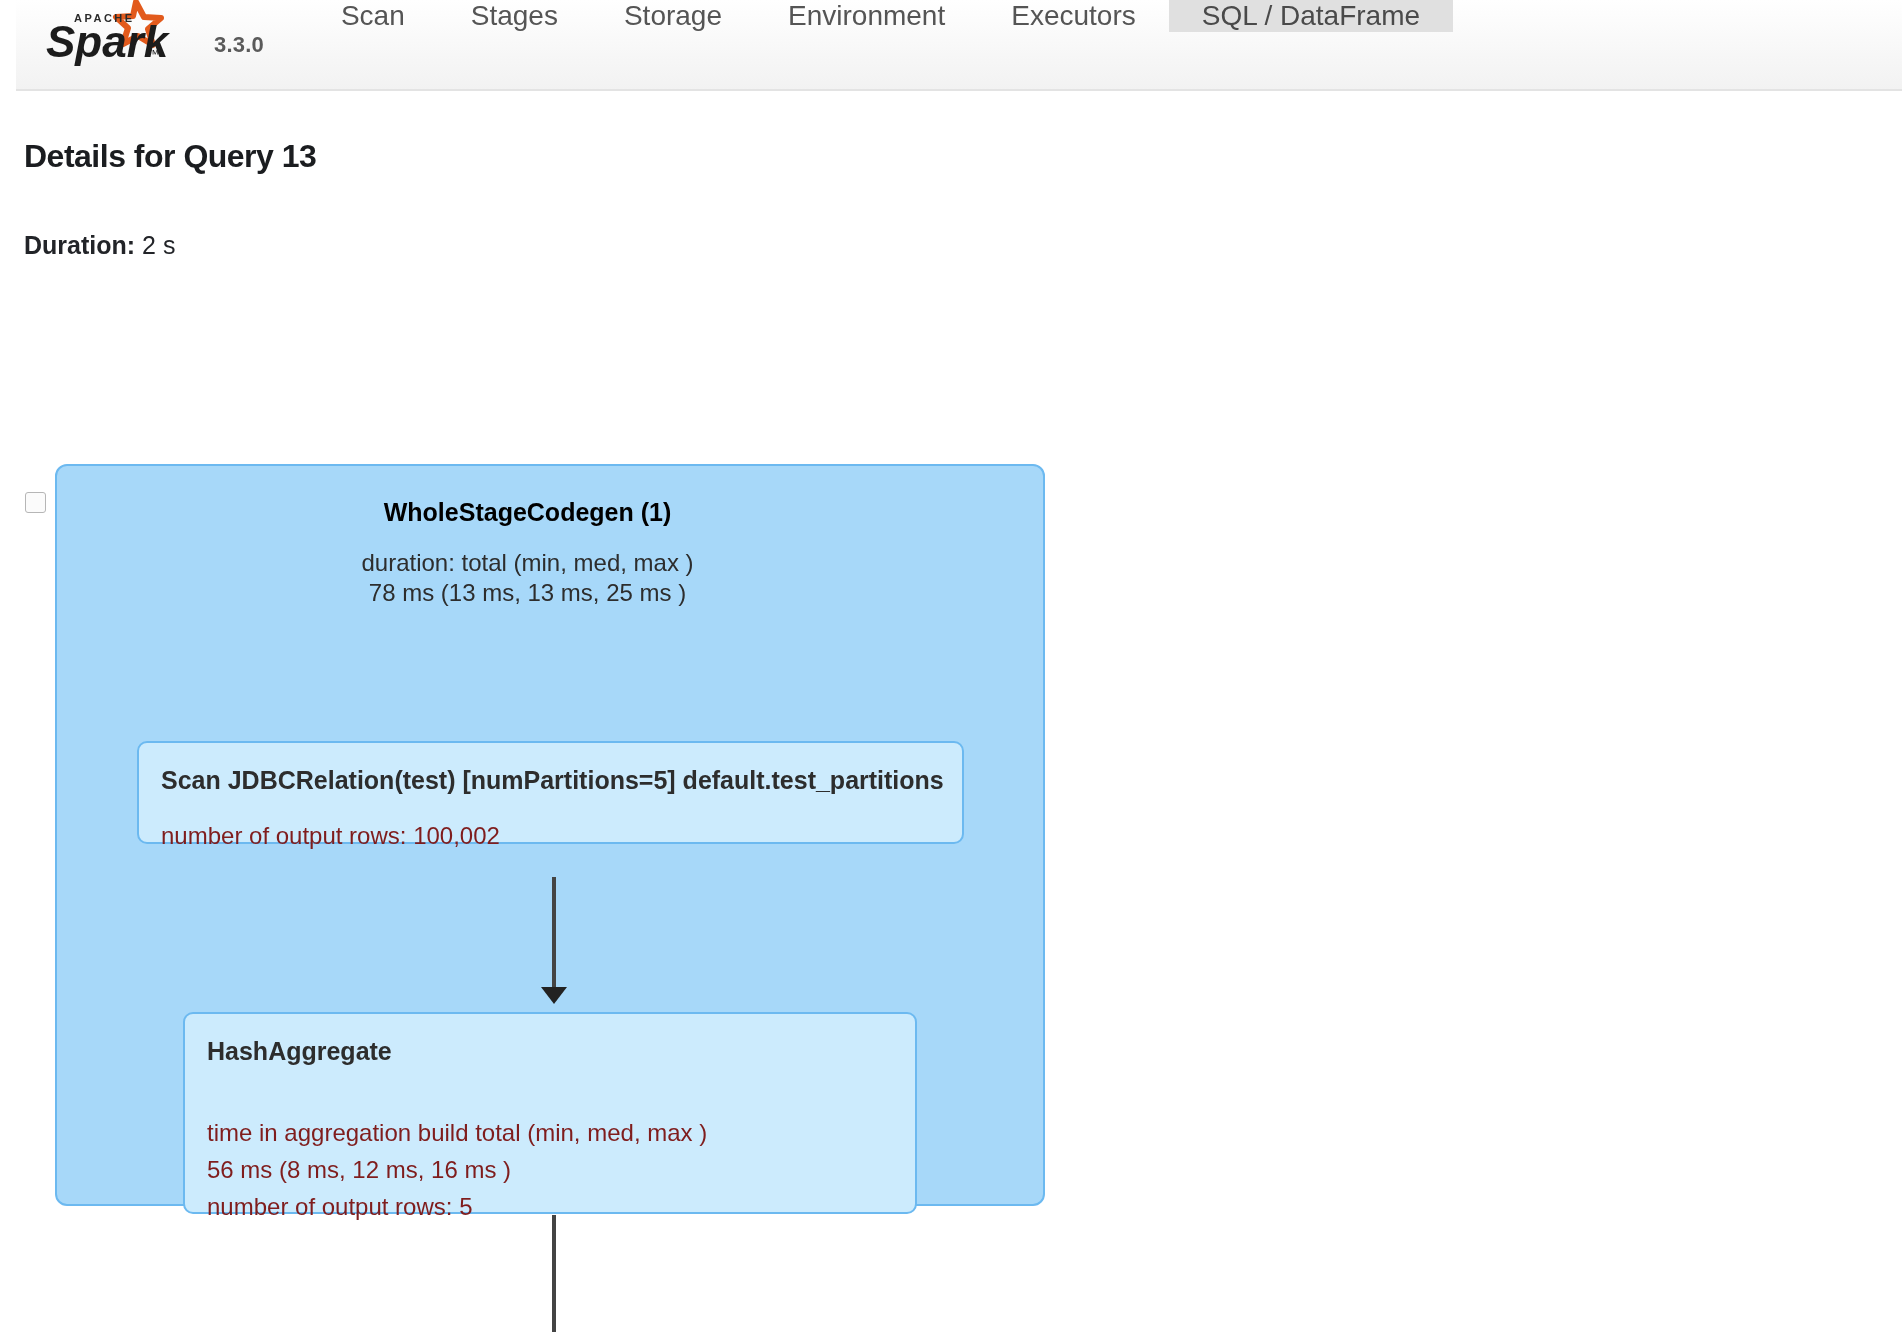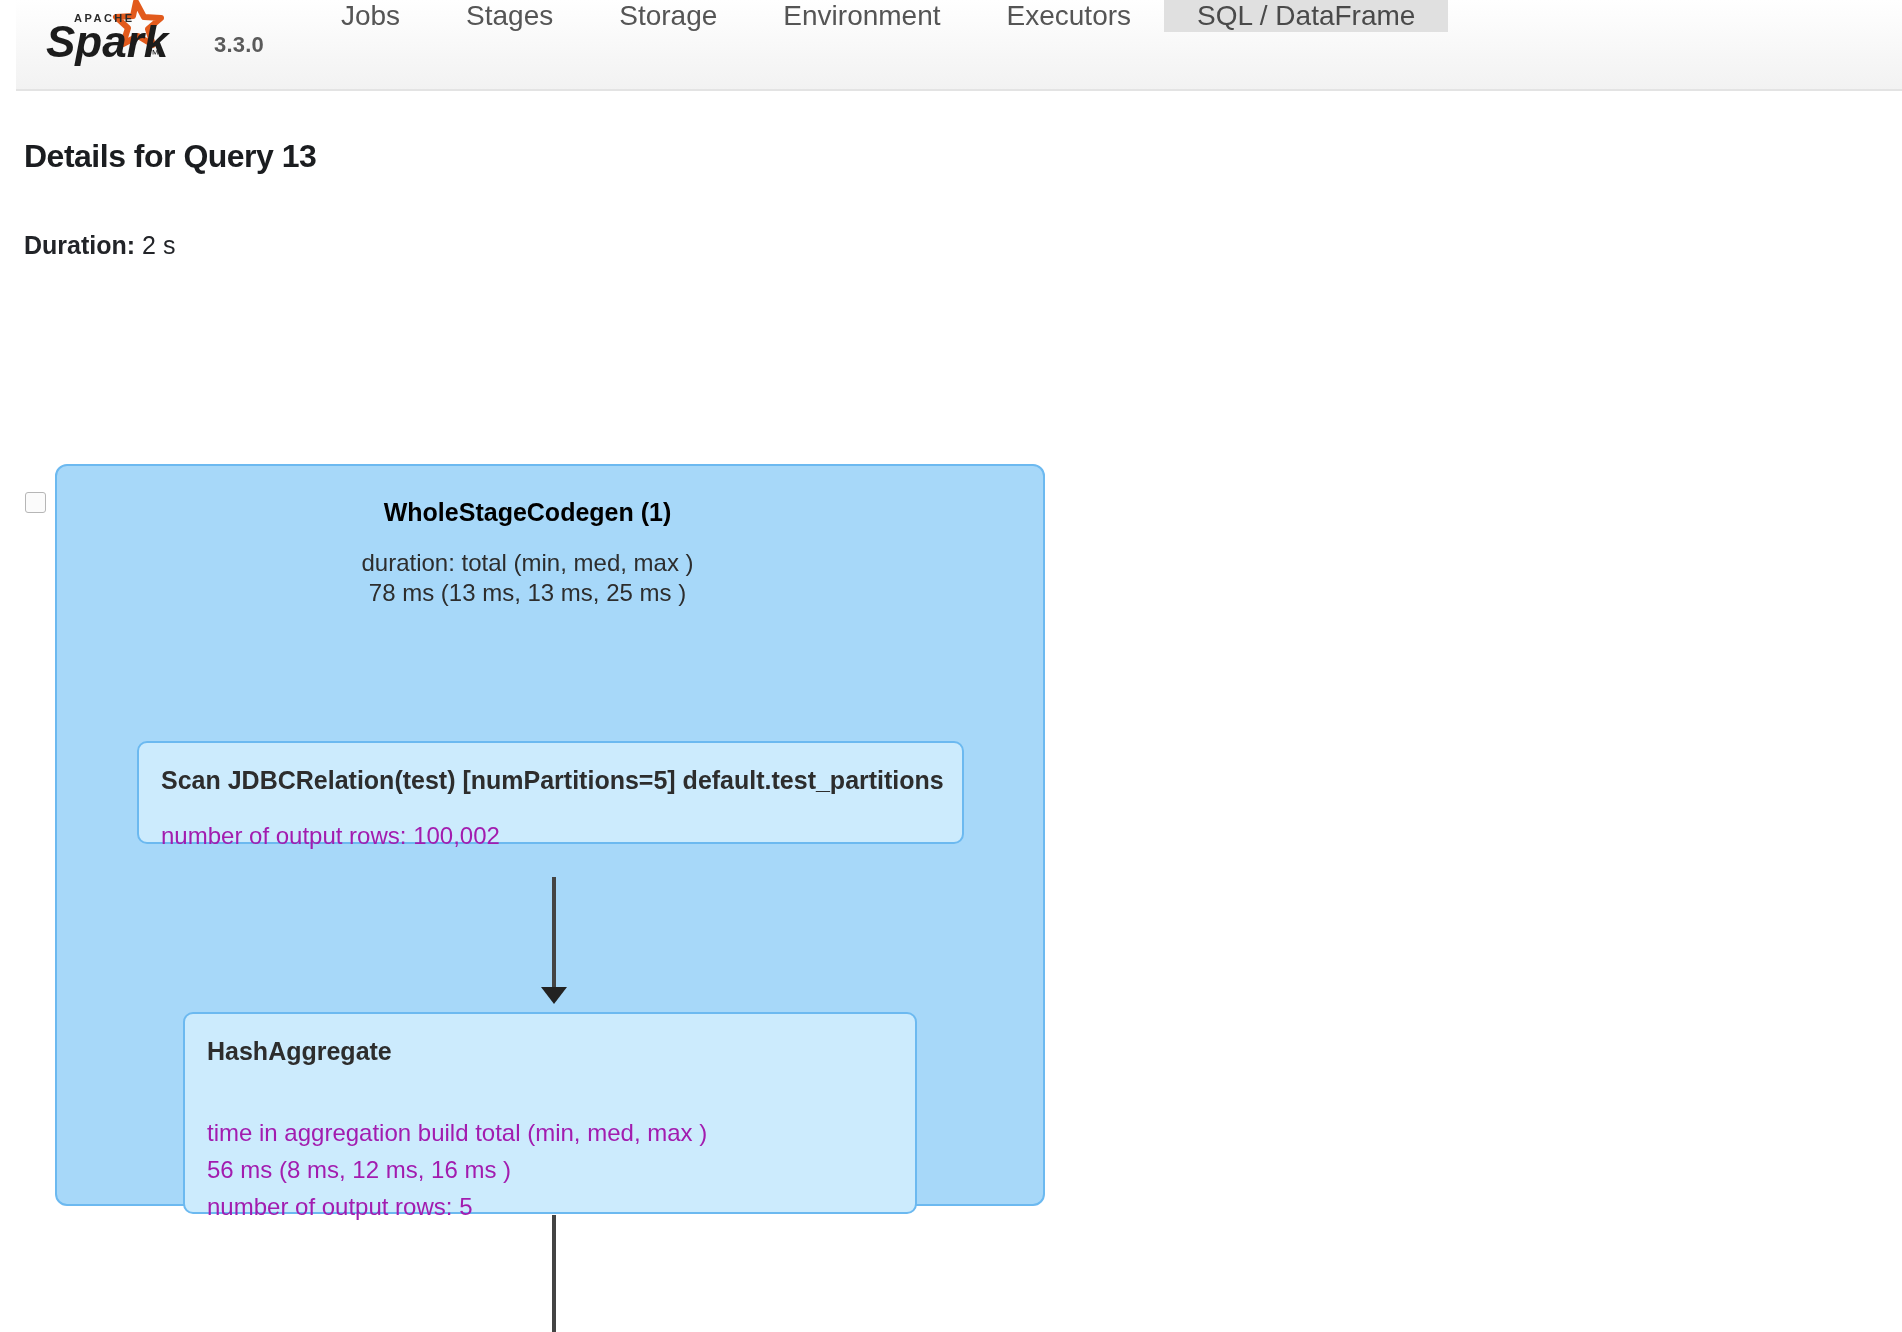--- a/index.html
+++ b/index.html
@@ -178,21 +178,21 @@
   .node-title {
     font-size: 25px;
     font-weight: bold;
     color: #2d2d2d;
     white-space: nowrap;
     line-height: 30px;
   }
   .node-metrics {
     font-size: 24px;
     line-height: 37px;
-    color: #a21caf;
+    color: #7f1d1d;
     white-space: pre-line;
   }
 
   #node-scan {
     left: 137px;
     top: 650px;
     width: 827px;
     height: 103px;
   }
   #node-scan .node-metrics { margin-top: 22px; }
@@ -247,21 +247,21 @@
         <text x="34" y="22" font-family="'Liberation Sans',sans-serif" font-size="11" font-weight="bold" letter-spacing="2.5" fill="#2b2b2b">APACHE</text>
 
         <text x="6" y="57" font-family="'Liberation Sans',sans-serif" font-size="44" font-weight="bold" font-style="italic" fill="#1c1c1c">Spark</text>
         <text x="107" y="58" font-family="'Liberation Sans',sans-serif" font-size="12" fill="#1c1c1c">™</text>
       </svg>
     </div>
     <div class="brand-version">3.3.0</div>
   </div>
 
   <div class="nav-tabs">
-    <a class="nav-tab" href="#">Jobs</a>
+    <a class="nav-tab" href="#">Scan</a>
     <a class="nav-tab" href="#">Stages</a>
     <a class="nav-tab" href="#">Storage</a>
     <a class="nav-tab" href="#">Environment</a>
     <a class="nav-tab" href="#">Executors</a>
     <a class="nav-tab active" href="#">SQL / DataFrame</a>
   </div>
 </div>
 
 <div class="page">
 

